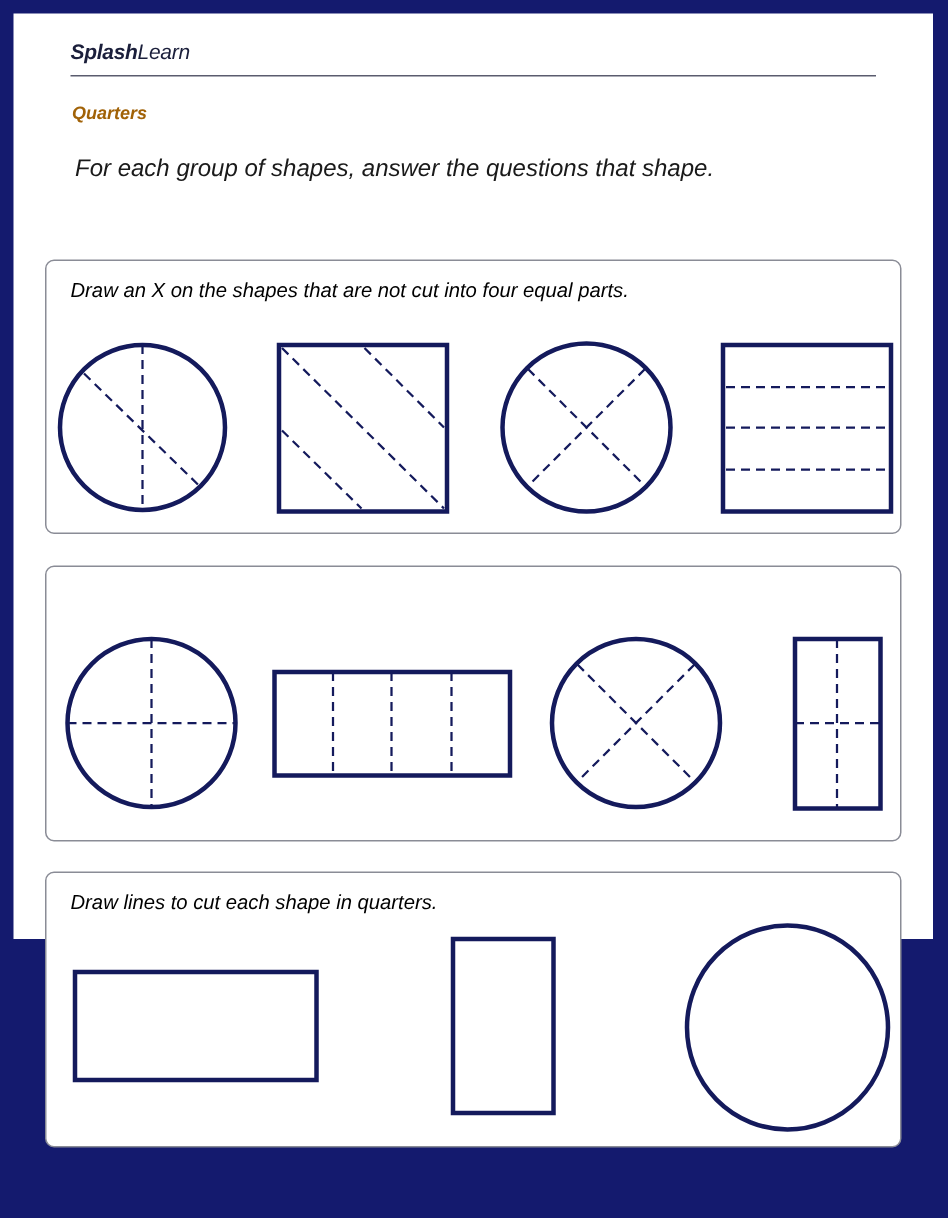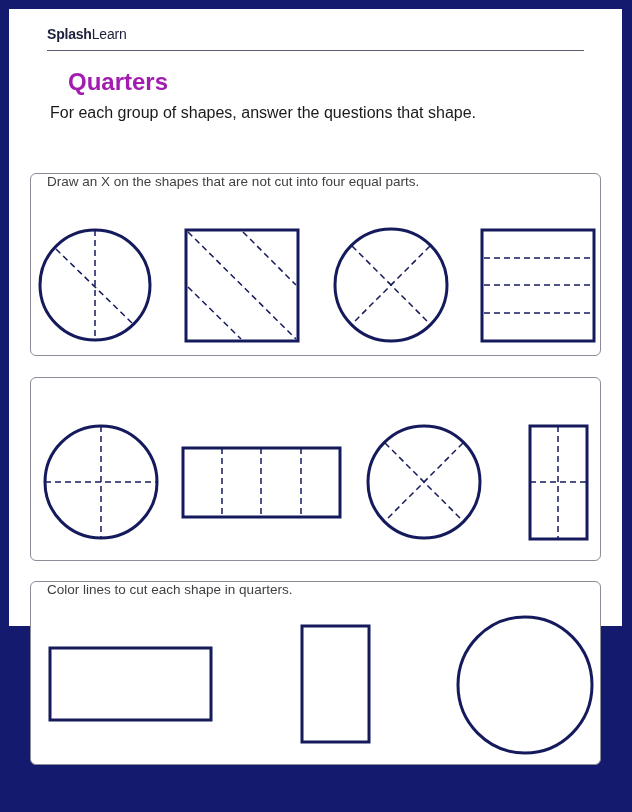--- a/index.html
+++ b/index.html
@@ -8,62 +8,63 @@
       background: #141a6e;
       position: relative;
       overflow: hidden;
       font-family: "Liberation Sans", sans-serif;
     }
     .page {
       position: absolute;
       left: 9px; top: 9px;
       width: 613px; height: 617px;
       background: #ffffff;
+      font-style: italic;
     }
     .brand {
       position: absolute;
       left: 38px; top: 17px;
       font-size: 14px;
       color: #1b1f3b;
       letter-spacing: -0.2px;
     }
     .brand .b1 { font-weight: bold; }
     .brand .b2 { font-weight: normal; }
     .rule {
       position: absolute;
       left: 38px; top: 41px;
       width: 537px; height: 1px;
       background: #5a5c6e;
     }
     .title {
       position: absolute;
-      left: 59px; top: 59px;
-      font-size: 24px; font-weight: bold;
-      color: #a21caf;
+      left: 39px; top: 59px;
+      font-size: 12px; font-weight: bold;
+      color: #a16207;
     }
     .subtitle {
       position: absolute;
       left: 41px; top: 95px;
       font-size: 16px;
       color: #1a1a1a;
     }
     .section {
       position: absolute;
       left: 21px;
       width: 571px;
       border: 1px solid #8a8c96;
       border-radius: 6px;
       background: #fff;
       box-sizing: border-box;
     }
     .section .instr {
       position: absolute;
-      left: 16px; top: 0;
+      left: 16px; top: 12px;
       font-size: 13.5px;
-      color: #404040;
+      color: #000000;
     }
     .section svg {
       position: absolute;
       left: 0; top: 0;
     }
   </style>
 </head>
 <body>
 
 <div class="page">
@@ -124,21 +125,21 @@
         <line x1="270" y1="70" x2="270" y2="139"></line>
         <line x1="354" y1="65" x2="432" y2="143"></line>
         <line x1="432" y1="65" x2="354" y2="143"></line>
         <line x1="527" y1="48" x2="527" y2="161"></line>
         <line x1="499" y1="104" x2="556" y2="104"></line>
       </g>
     </svg>
   </div>
 
   <div class="section" style="top:572px; height:184px;">
-    <div class="instr">Color lines to cut each shape in quarters.</div>
+    <div class="instr">Draw lines to cut each shape in quarters.</div>
     <svg width="571" height="184" viewBox="0 0 571 184">
       <g fill="none" stroke="#141a5c" stroke-width="3">
         <rect x="19" y="66" width="161" height="72"></rect>
         <rect x="271" y="44" width="67" height="116"></rect>
         <ellipse cx="494" cy="103" rx="67" ry="68"></ellipse>
       </g>
     </svg>
   </div>
 
 </div>

